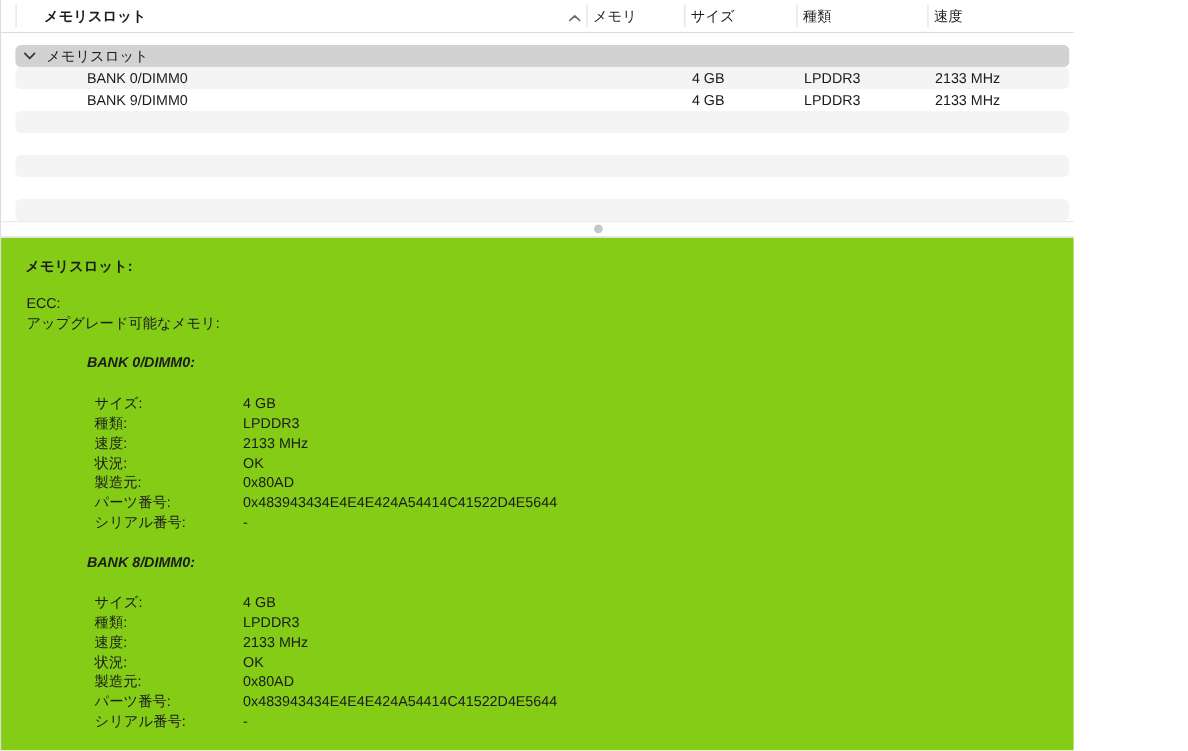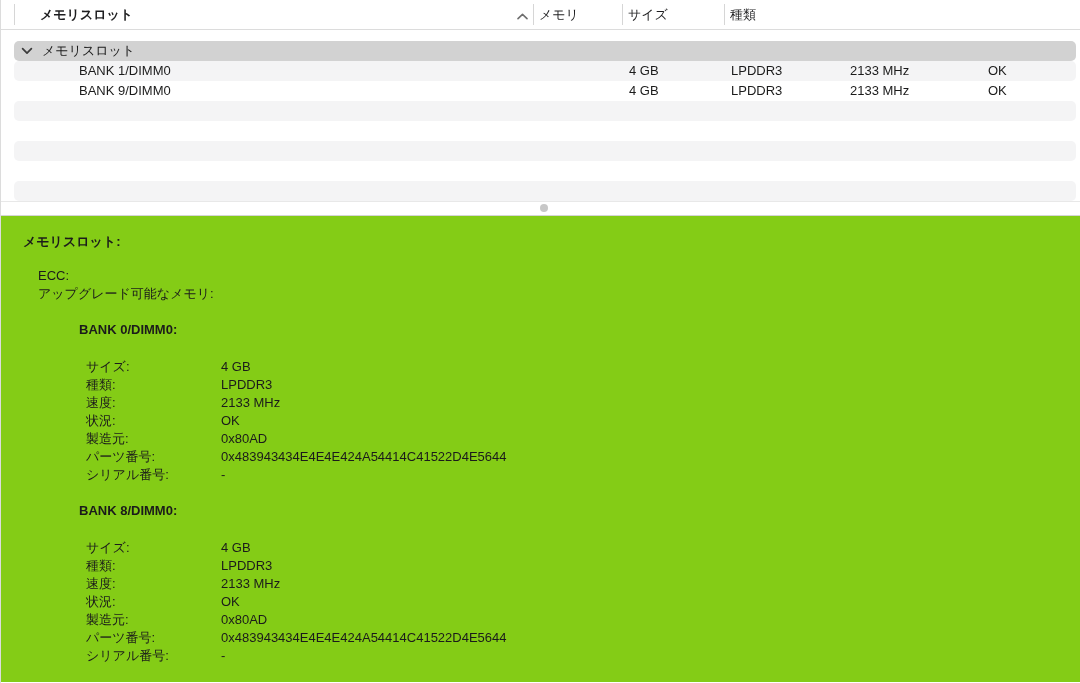--- a/index.html
+++ b/index.html
@@ -5,21 +5,21 @@
   * { margin: 0; padding: 0; box-sizing: border-box; }
   html, body { width: 1080px; height: 683px; background: #ffffff; }
   body {
     font-family: "Liberation Sans", "DejaVu Sans", sans-serif;
     font-size: 13px;
     color: var(--text, #1b1b1b);
     overflow: hidden;
   }
   .screen {
     position: relative;
-    width: 1080px; height: 683px;
+    width: 976px; height: 683px;
     background: #fff;
     border-left: 1px solid var(--window-border, #dcdcdc);
   }
 
   
   .table-pane { position: relative; }
   .table-header {
     height: 30px;
     background: #fff;
     border-bottom: 1px solid var(--header-border, #dcdcdc);
@@ -91,29 +91,29 @@
     height: 466px;
     background: #84cc16;
     padding-top: 19px;
     overflow: hidden;
   }
   .detail-title {
     margin-left: 22px;
     font-weight: bold;
     line-height: 14px;
   }
-  .global-attrs { margin: 18px 0 0 37px; }
+  .global-attrs { margin: 18px 0 0 23px; }
   .attr-row {
     display: grid;
     grid-template-columns: 198px auto;
     line-height: 18px;
     white-space: nowrap;
   }
   .bank { margin-left: 78px; margin-top: 20px; }
-  .bank-title { font-weight: bold; line-height: 14px; }
+  .bank-title { font-weight: bold; line-height: 14px; font-style: italic; }
   .bank-attrs { margin-top: 21px; margin-left: 7px; }
   .bank-attrs .attr-row { grid-template-columns: 100px auto; gap: 35px; }
 </style>
 </head>
 <body>
 
 <div class="screen">
 
   <div class="table-pane">
 
@@ -129,37 +129,40 @@
         </div>
         <div class="hcell">
           <span>メモリ</span>
         </div>
         <div class="hcell">
           <span>サイズ</span>
         </div>
         <div class="hcell">
           <span>種類</span>
         </div>
+        <div class="hcell">
+          <span>速度</span>
+        </div>
       </div>
     </div>
 
     <div class="table-body">
       <div class="row group-row">
         <div class="group-inner">
           <span class="disclosure">
             <svg width="12" height="8" viewBox="0 0 12 8">
                 <polyline points="1.6,1.6 6,6.1 10.4,1.6" fill="none" stroke="#3c3c3c" stroke-width="1.7" stroke-linecap="round" stroke-linejoin="round"></polyline>
               </svg>
           </span>
           <span class="group-label">メモリスロット</span>
         </div>
       </div>
 
       <div class="row striped">
-        <div class="cell name">BANK 1/DIMM0</div>
+        <div class="cell name">BANK 0/DIMM0</div>
         <div class="cell"></div>
         <div class="cell">4 GB</div>
         <div class="cell">LPDDR3</div>
         <div class="cell">2133 MHz</div>
         <div class="cell">OK</div>
       </div>
 
       <div class="row">
         <div class="cell name">BANK 9/DIMM0</div>
         <div class="cell"></div>

